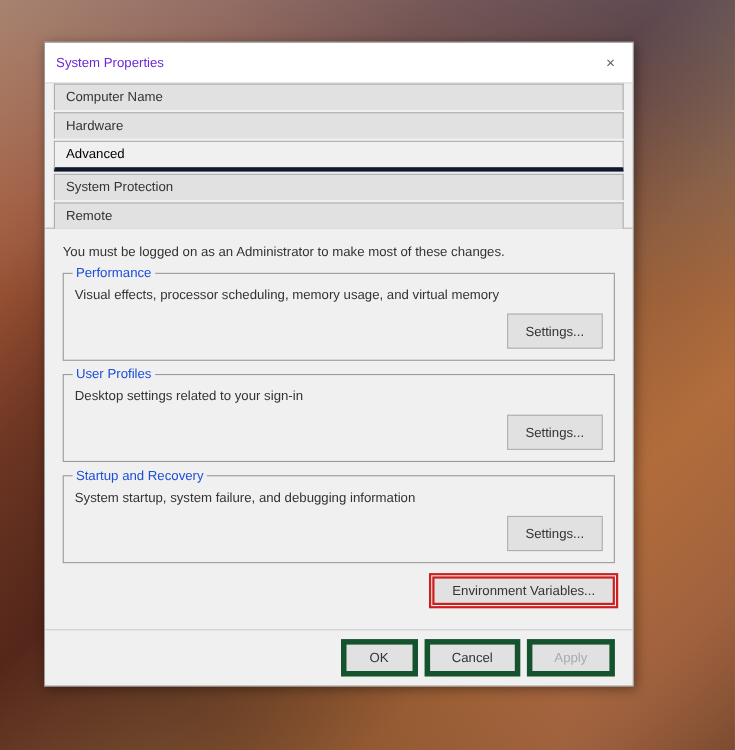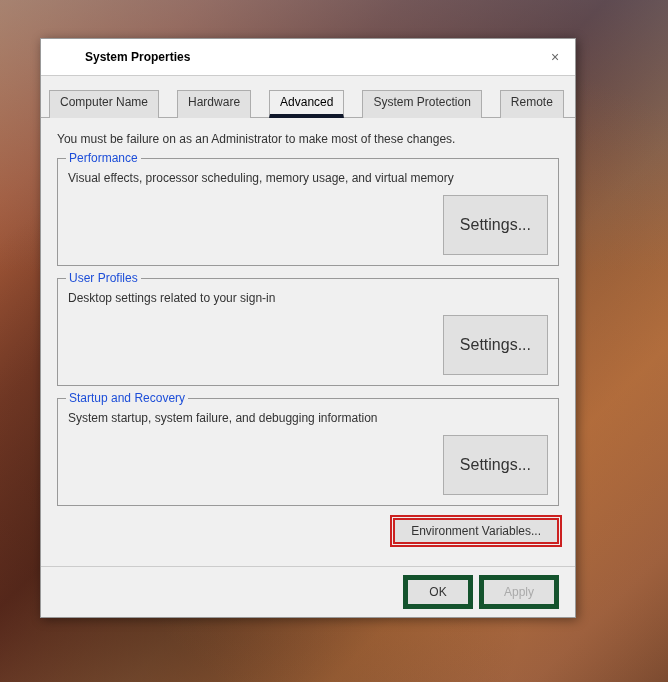--- a/index.html
+++ b/index.html
@@ -52,45 +52,45 @@
       background: #ffffff;
       padding: 8px 10px;
       display: flex;
       justify-content: space-between;
       align-items: center;
       border-bottom: 1px solid #ccc;
     }
 
     .dialog-title {
       font-size: 12px;
-      color: #000000;
-      font-weight: bold;
-      margin-left: 34px;
+      color: #6d28d9;
+      font-weight: normal;
     }
 
     .close-btn {
       width: 20px;
       height: 20px;
       background: transparent;
       border: none;
       cursor: pointer;
       font-size: 14px;
       color: #666;
       display: flex;
       align-items: center;
       justify-content: center;
       padding: 0;
     }
 
     .tabs-bar {
       background: #f0f0f0;
       display: flex;
-      padding: 14px 8px 0 8px;
+      padding: 0 8px 0 8px;
       border-bottom: 1px solid #adadad;
-      gap: 18px;
+      gap: 3px;
+      flex-direction: column;
     }
 
     .tab {
       padding: 4px 10px 5px 10px;
       font-size: 12px;
       cursor: pointer;
       border: 1px solid #adadad;
       background: #e1e1e1;
       color: #333;
       border-bottom: none;
@@ -140,22 +140,22 @@
       margin-top: 4px;
       margin-bottom: 10px;
     }
 
     .settings-btn-row {
       display: flex;
       justify-content: flex-end;
     }
 
     .win-button {
-      padding: 20px 16px;
-      font-size: 16px;
+      padding: 8px 16px;
+      font-size: 12px;
       background: #e1e1e1;
       border: 1px solid #adadad;
       cursor: pointer;
       color: #333;
       min-width: 75px;
       text-align: left;
     }
 
     .env-vars-row {
       display: flex;
@@ -217,21 +217,21 @@
   <div class="tabs-bar">
     <div class="tab">Computer Name</div>
     <div class="tab">Hardware</div>
     <div class="tab active">Advanced</div>
     <div class="tab">System Protection</div>
     <div class="tab">Remote</div>
   </div>
 
   <div class="dialog-body">
 
-    <p class="admin-notice">You must be failure on as an Administrator to make most of these changes.</p>
+    <p class="admin-notice">You must be logged on as an Administrator to make most of these changes.</p>
 
     <div class="section-group">
       <span class="section-legend">Performance</span>
       <p class="section-description">Visual effects, processor scheduling, memory usage, and virtual memory</p>
       <div class="settings-btn-row">
         <button class="win-button">Settings...</button>
       </div>
     </div>
 
     <div class="section-group">
@@ -251,16 +251,17 @@
     </div>
 
     <div class="env-vars-row">
       <button class="env-vars-btn">Environment Variables...</button>
     </div>
 
   </div>
 
   <div class="dialog-footer">
     <button class="footer-btn">OK</button>
+    <button class="footer-btn">Cancel</button>
     <button class="footer-btn" disabled="">Apply</button>
   </div>
 
 </div>
 
 </body></html>

